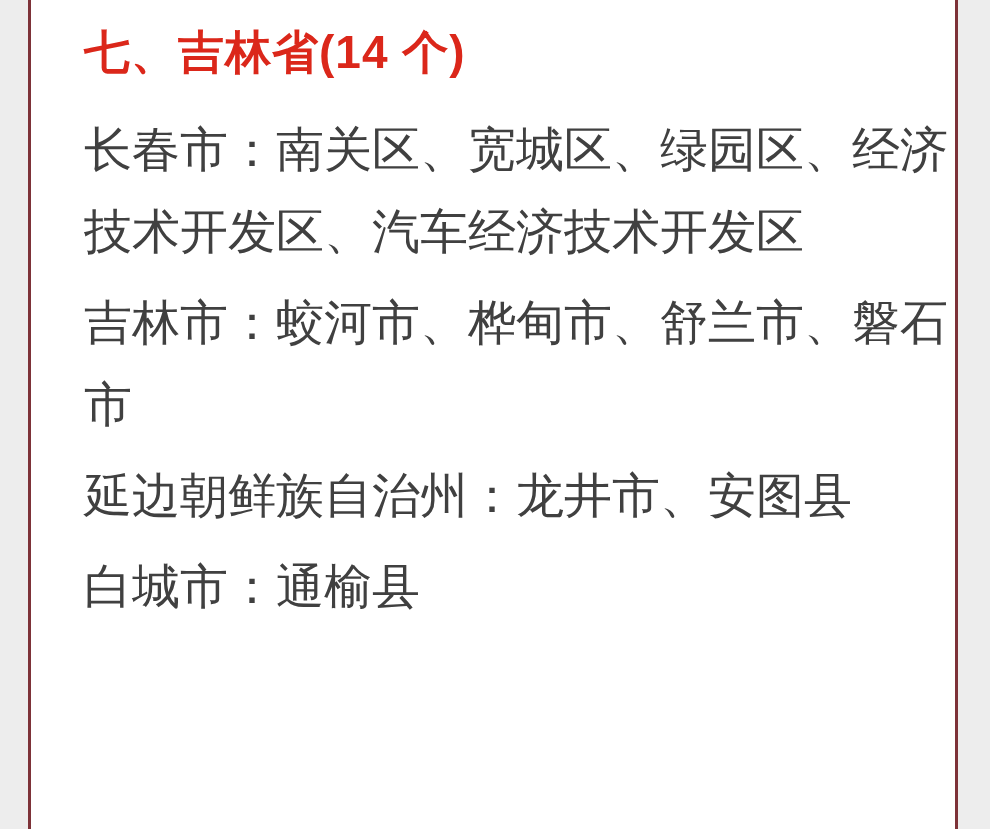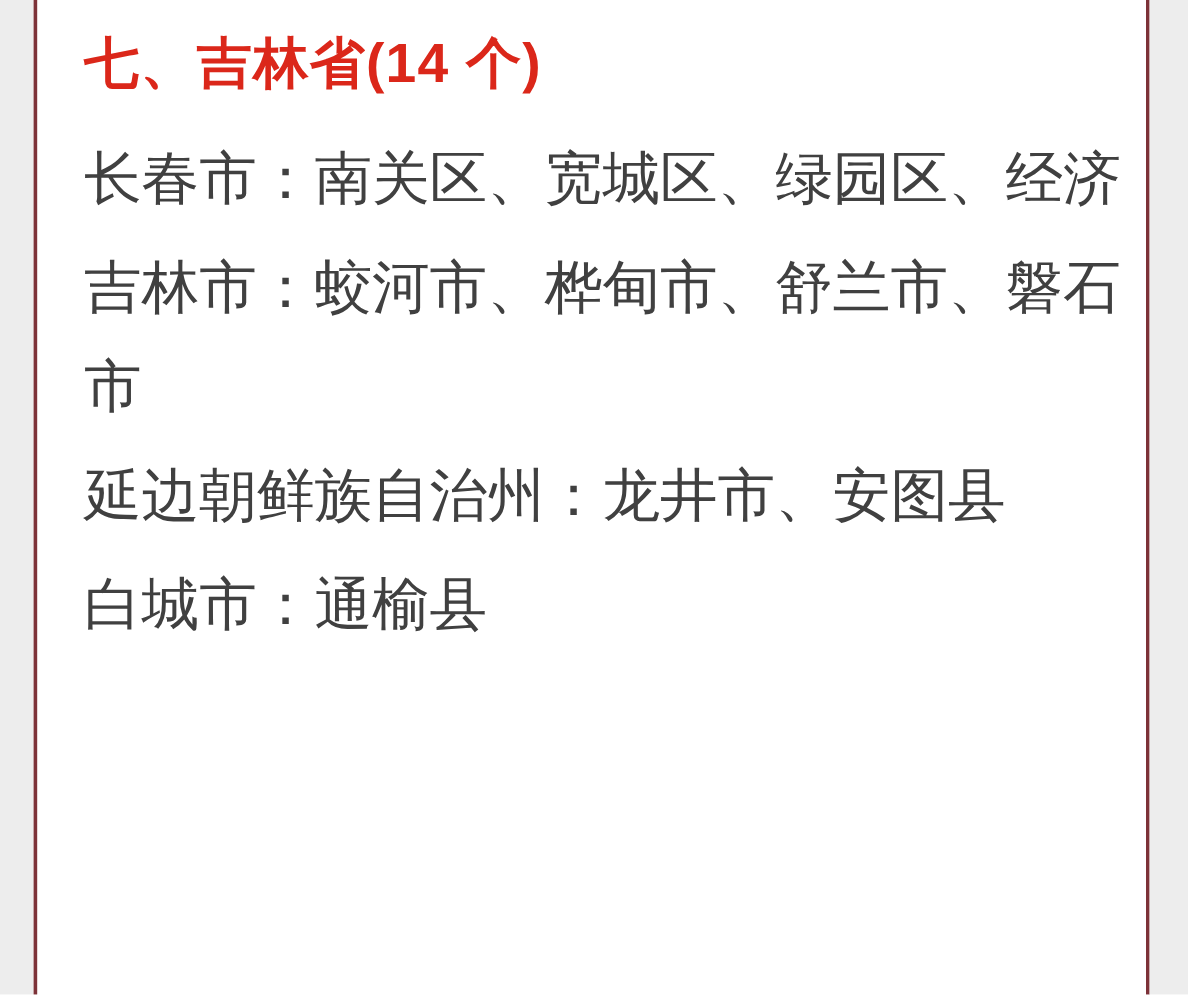--- a/index.html
+++ b/index.html
@@ -30,21 +30,21 @@
     width: 3px;
     background: #7d3238;
   }
   .vline.left  { left: 28px; }
   .vline.right { left: 955px; }
   .content {
     position: absolute;
     left: 31px;
     top: 0;
     width: 798px;
-    padding: 22px 0 0 39px;
+    padding: 22px 0 0 53px;
     box-sizing: border-box;
   }
   .title {
     margin: 0;
     font-size: 46px;
     line-height: 60px;
     font-weight: bold;
     letter-spacing: 1px;
     color: #db271a;
     white-space: nowrap;
@@ -70,19 +70,20 @@
 <div class="page">
   <div class="strip left"></div>
   <div class="vline left"></div>
   <div class="vline right"></div>
   <div class="strip right"></div>
 
   <div class="content">
     <h1 class="title">七、吉林省(14 个)</h1>
     <div class="lines">
       <div class="line">长春市：南关区、宽城区、绿园区、经济</div>
+      <div class="line">技术开发区、汽车经济技术开发区</div>
       <div class="line pgap">吉林市：蛟河市、桦甸市、舒兰市、磐石</div>
       <div class="line">市</div>
       <div class="line pgap">延边朝鲜族自治州：龙井市、安图县</div>
       <div class="line pgap">白城市：通榆县</div>
     </div>
   </div>
 </div>
 
 </body></html>

